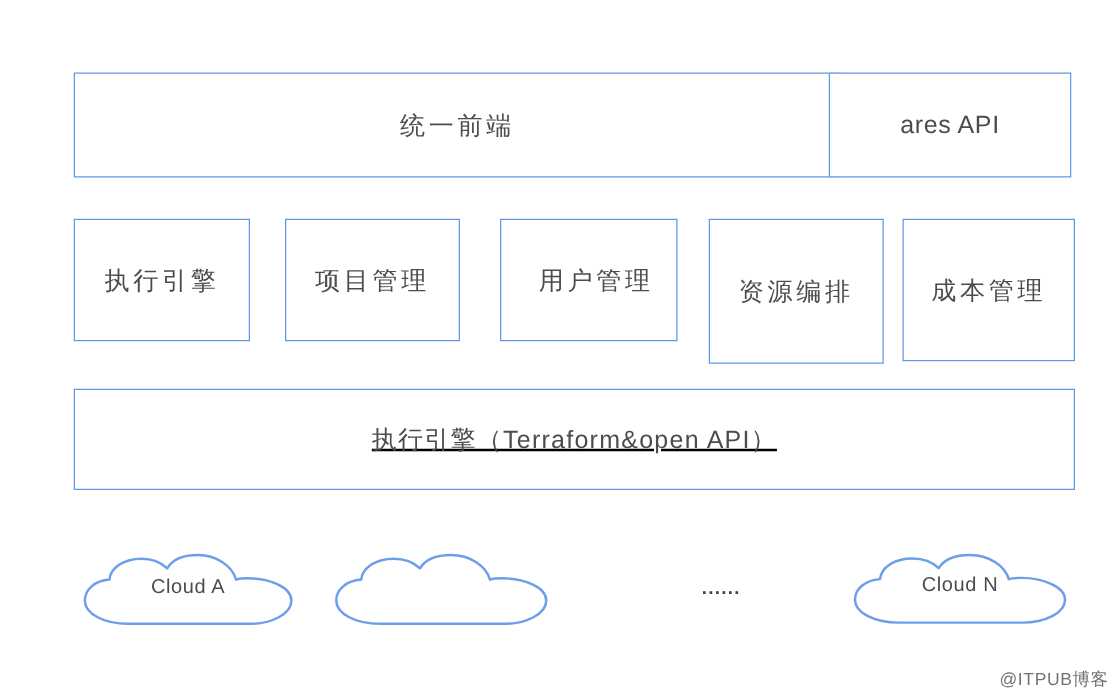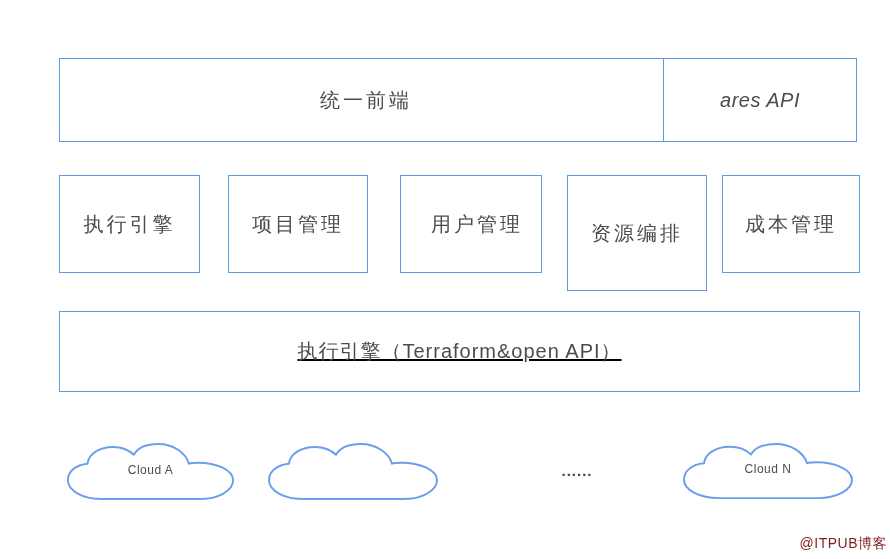--- a/index.html
+++ b/index.html
@@ -40,70 +40,70 @@
     justify-content: center;
   }
   .cloud svg {
     position: absolute;
     left: 0; top: 0;
     width: 100%; height: 100%;
   }
   .cloud .cloud-label {
     position: relative;
     color: #4c4c4c;
-    font-size: 12px;
+    font-size: 16px;
     letter-spacing: 0.5px;
     padding-bottom: 6px;
     white-space: nowrap;
   }
   .ellipsis {
     position: absolute;
     left: 552px;
     top: 462px;
     width: 50px;
     text-align: center;
     color: #444444;
     font-size: 15px;
     font-weight: 700;
     letter-spacing: 1px;
   }
   .watermark {
     position: absolute;
     right: 3px;
     bottom: 6px;
-    color: #7f1d1d;
+    color: #737373;
     font-size: 14px;
     letter-spacing: 0.5px;
   }
 </style>
 </head>
 <body>
 
 <div class="canvas">
 
   <div class="box" style="left:59px; top:58px; width:614px; height:84px;">
     <span class="lbl">统一前端</span>
   </div>
-  <div class="box" style="left:663px; top:58px; width:194px; height:84px;font-style:italic;">
+  <div class="box" style="left:663px; top:58px; width:194px; height:84px;">
     <span class="lbl latin">ares API</span>
   </div>
 
   <div class="box" style="left:59px; top:175px; width:141px; height:98px;">
     <span class="lbl">执行引擎</span>
   </div>
   <div class="box" style="left:228px; top:175px; width:140px; height:98px;">
     <span class="lbl">项目管理</span>
   </div>
   <div class="box" style="left:400px; top:175px; width:142px; height:98px;padding-left:12px;">
     <span class="lbl">用户管理</span>
   </div>
   <div class="box" style="left:567px; top:175px; width:140px; height:116px;">
     <span class="lbl">资源编排</span>
   </div>
-  <div class="box" style="left:722px; top:175px; width:138px; height:98px;">
+  <div class="box" style="left:722px; top:175px; width:138px; height:114px;">
     <span class="lbl">成本管理</span>
   </div>
 
   <div class="box" style="left:59px; top:311px; width:801px; height:81px;text-decoration:underline;">
     <span class="lbl" style="letter-spacing:1px;">执行引擎（Terraform&amp;open API）</span>
   </div>
 
   <div class="cloud" style="left:62px; top:442px; width:177px; height:61px;">
     <svg viewBox="0 0 180 62" preserveAspectRatio="none">
       <path d="M 41,58 C 22,58 6,50 6,39 C 6,30 14,23 26,22 C 27,12 38,5 52,5 C 61,5 68,8 73,13 C 78,4 89,2 98,2 C 113,2 126,11 129,22 C 132,21 136,21 139,21 C 156,21 174,28 174,39 C 174,50 158,58 140,58 Z" fill="#ffffff" stroke="#6d9eeb" stroke-width="2" stroke-linejoin="round"></path>

